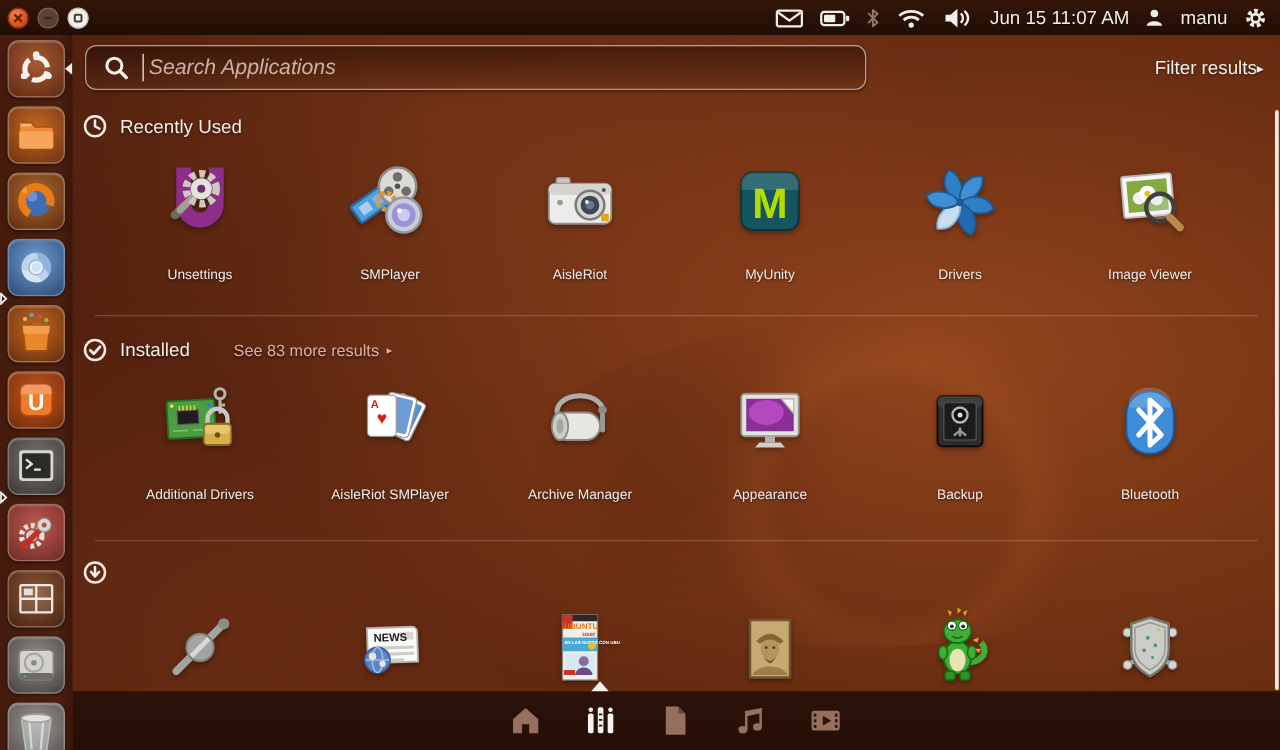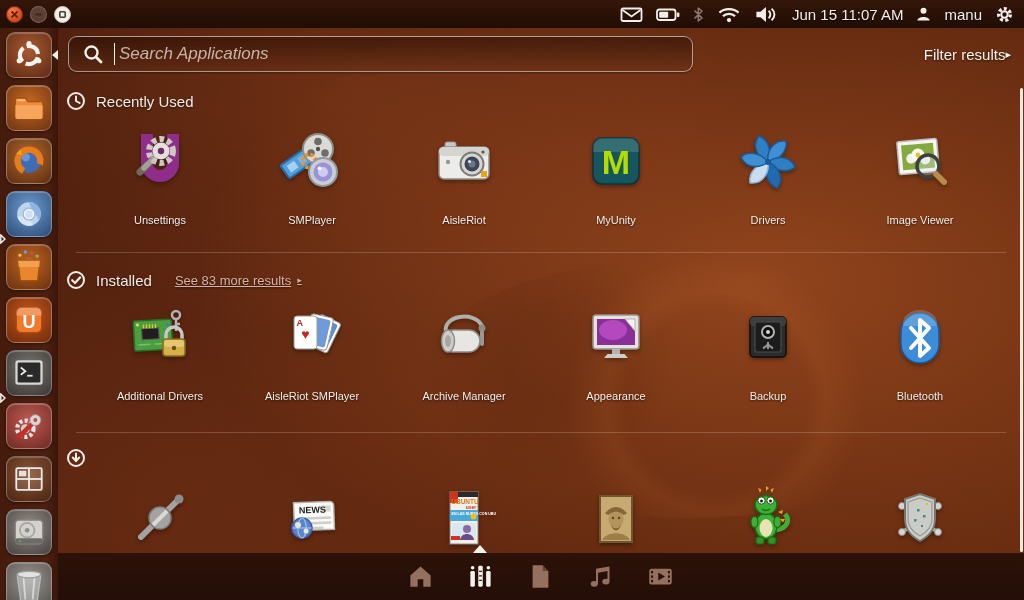--- a/index.html
+++ b/index.html
@@ -76,21 +76,21 @@
     position:absolute; right:13px; top:18px; display:flex; align-items:center; gap:0;
     font-size:15px; font-weight:normal; color:#f6f1ed; text-shadow:0 1px 2px rgba(0,0,0,0.6);
     cursor:default;
     justify-content:flex-end;
   }
   .filter-arrow { font-size:11px; }
   .section-header {
     position:absolute; left:8px; display:flex; align-items:center; gap:10px;
     font-size:15px; color:#f2ece8; text-shadow:0 1px 2px rgba(0,0,0,0.6);
   }
-  .see-more { margin-left:13px; font-size:13px; color:rgba(238,202,190,0.85); display:flex; align-items:center; gap:6px;text-decoration:underline; }
+  .see-more { margin-left:25px; font-size:13px; color:rgba(238,202,190,0.85); display:flex; align-items:center; gap:6px; }
   .see-more .arrow { font-size:9px; }
   .divider { position:absolute; left:18px; width:930px; height:1px; background:rgba(255,235,225,0.20); }
   .icon-row { position:absolute; left:0; width:966px; display:flex; padding-left:26px; }
   .cell { width:152px; flex:none; display:flex; flex-direction:column; align-items:center; cursor:default; }
   .app-icon { width:64px; height:64px; }
   .app-icon svg { width:64px; height:64px; filter:drop-shadow(0 2px 2px rgba(0,0,0,0.35)); }
   .app-label {
     margin-top:20px; font-size:11px; color:#f3ede9; text-align:center;
     text-shadow:0 1px 2px rgba(0,0,0,0.65); white-space:nowrap;
   }

